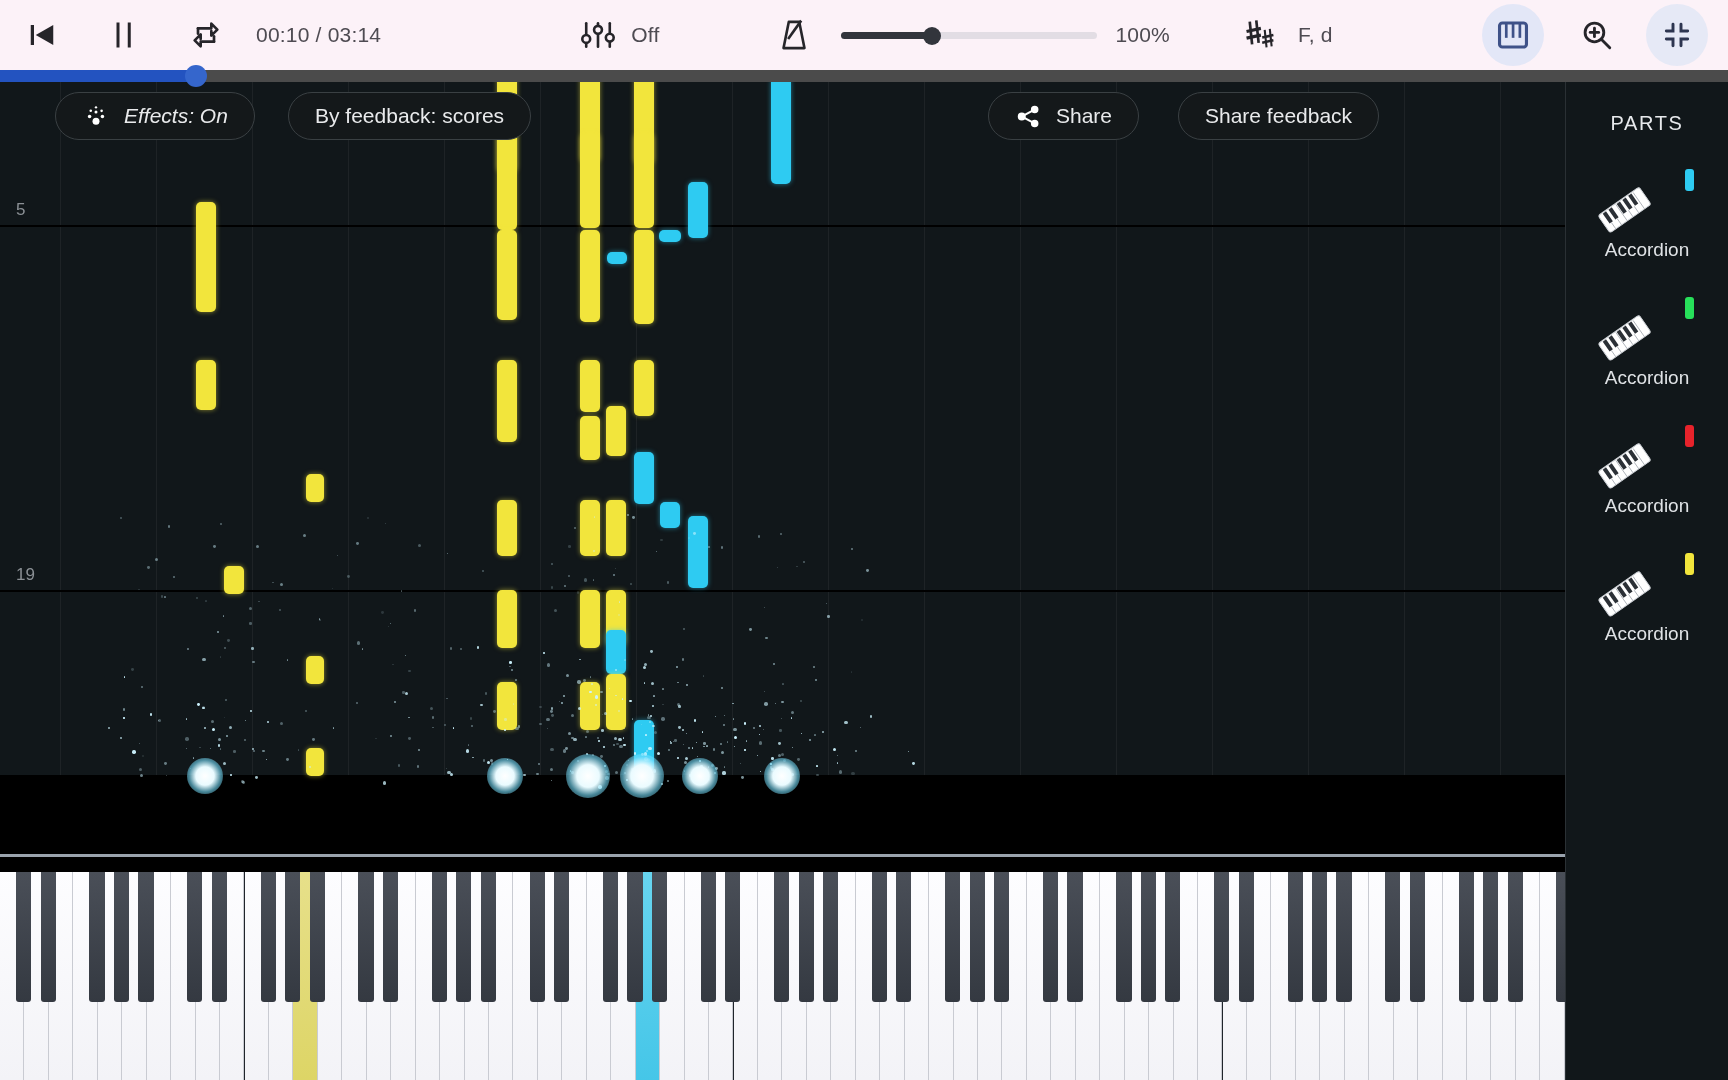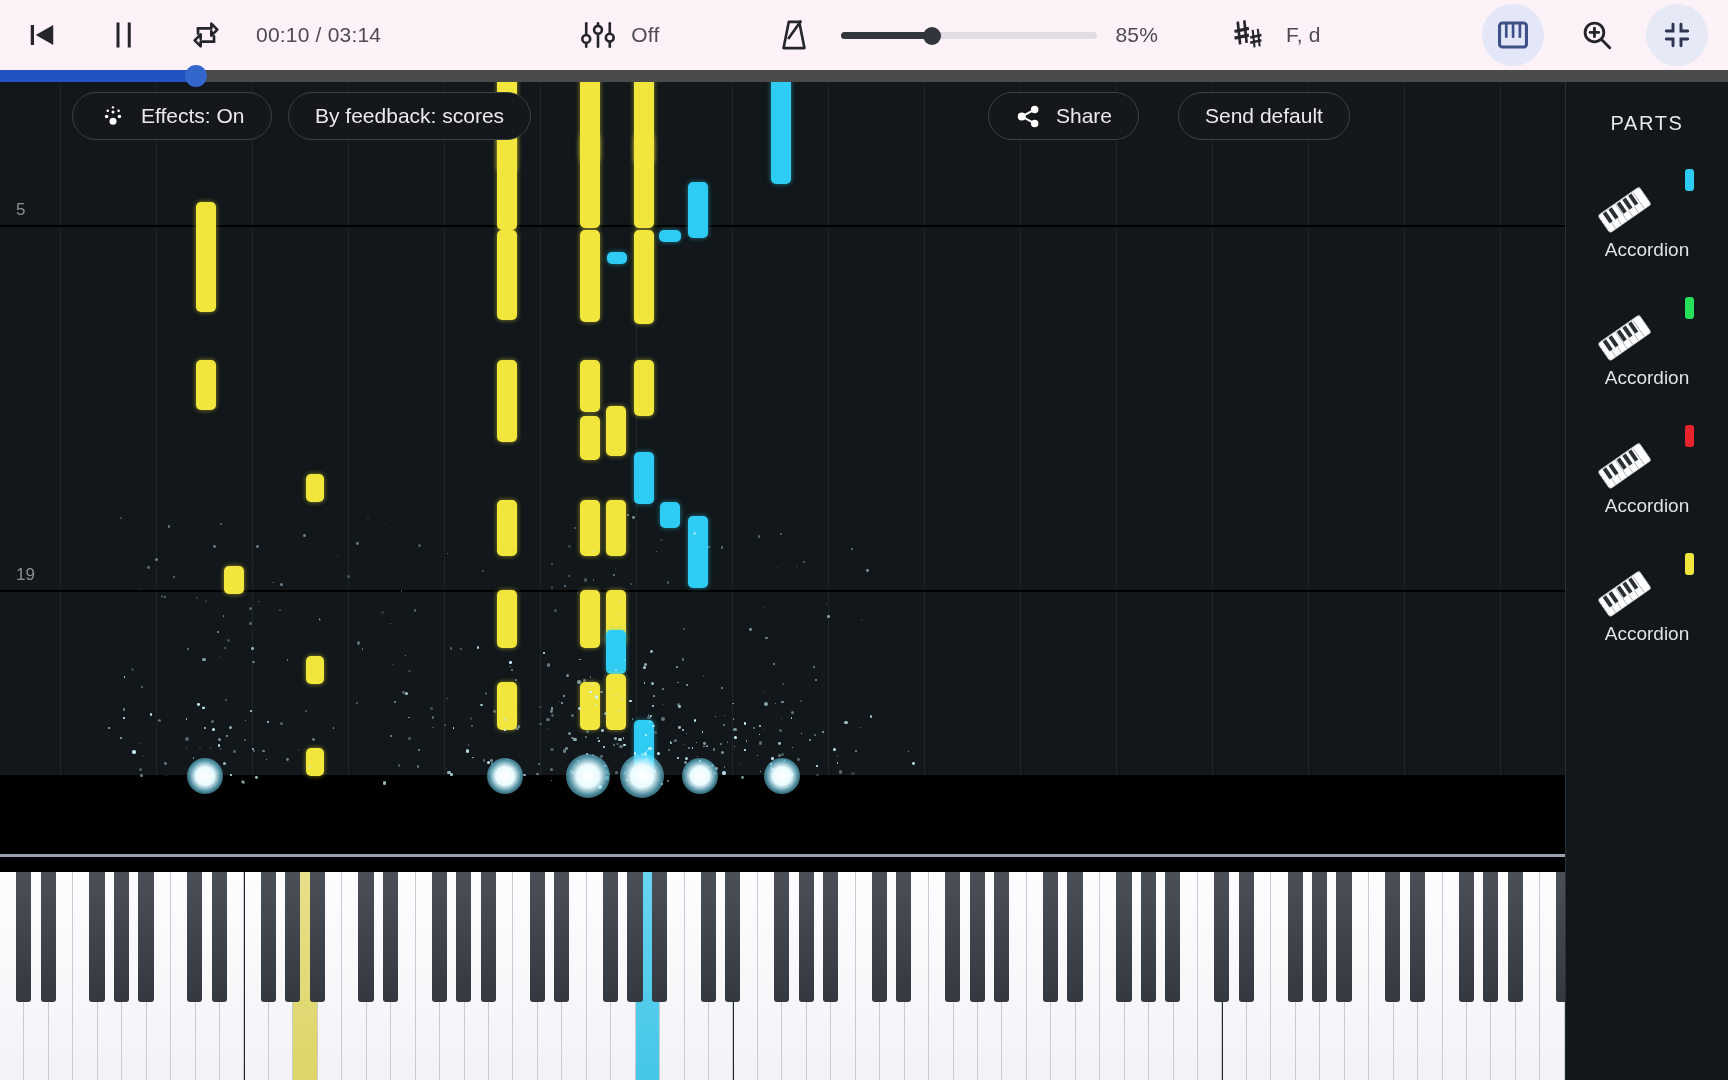--- a/index.html
+++ b/index.html
@@ -243,21 +243,21 @@
 
   <div style="width:24px" class="tb-gap"></div>
 
   <div style="position:relative;width:256px;height:26px;display:flex;align-items:center;">
     <div style="position:absolute;left:0;top:10px;width:256px;height:7px;border-radius:4px;background:#e2dde4;"></div>
     <div style="position:absolute;left:0;top:10px;width:96px;height:7px;border-radius:4px;background:#32353c;"></div>
     <div style="position:absolute;left:82px;top:5px;width:18px;height:18px;border-radius:50%;background:#32353c;"></div>
   </div>
 
   <div style="width:18px" class="tb-gap"></div>
-  <div class="tb-label">85%</div>
+  <div class="tb-label">100%</div>
 
   <div style="width:70px" class="tb-gap"></div>
 
   <div class="tb-btn" style="width:50px;height:46px;">
     <svg width="40" height="36" viewBox="0 0 30 26" fill="#26252a">
       <g transform="translate(0,-1)">
         <rect x="3.4" y="4" width="2" height="17" transform="rotate(-6 4.4 12)"></rect>
         <rect x="8.4" y="3" width="2" height="17" transform="rotate(-6 9.4 12)"></rect>
         <rect x="1" y="9" width="11" height="2.4" transform="rotate(-12 6.5 10)"></rect>
         <rect x="1" y="14" width="11" height="2.4" transform="rotate(-12 6.5 15)"></rect>
@@ -810,21 +810,21 @@
       <div class="spark" style="left: 139.003px; top: 660.754px; width: 1.31906px; height: 1.31906px; opacity: 0.35;"></div>
       <div class="spark" style="left: 400.718px; top: 508.013px; width: 1.57809px; height: 1.57809px; opacity: 0.36;"></div>
       <div class="spark" style="left: 851.475px; top: 689.713px; width: 3.13844px; height: 3.13844px; opacity: 0.18;"></div>
       <div class="spark" style="left: 850.518px; top: 589.193px; width: 1.41903px; height: 1.41903px; opacity: 0.12;"></div>
       <div class="spark" style="left: 613.103px; top: 661.947px; width: 1.66322px; height: 1.66322px; opacity: 0.46;"></div>
       <div class="spark" style="left: 279.677px; top: 500.682px; width: 3.01397px; height: 3.01397px; opacity: 0.48;"></div>
     </div>
   <div id="hitline"></div>
 </div>
 
-<div class="pill" style="left:72px; top:92px;">
+<div class="pill" style="left:55px; top:92px;font-style:italic;">
   <span class="picon">
     <svg width="28" height="28" viewBox="0 0 24 24" fill="#ffffff">
       <circle cx="12" cy="16.5" r="3"></circle>
       <circle cx="6.5" cy="12.5" r="1.5"></circle>
       <circle cx="17.5" cy="12.5" r="1.5"></circle>
       <circle cx="12" cy="8.5" r="1.3"></circle>
       <circle cx="7.5" cy="7.5" r="1.1"></circle>
       <circle cx="16.8" cy="7.6" r="1.1"></circle>
       <circle cx="12" cy="4.6" r="1"></circle>
     </svg>
@@ -843,21 +843,21 @@
       <circle cx="6" cy="12" r="2.6" fill="#ffffff"></circle>
       <circle cx="17.5" cy="18.2" r="2.4" fill="#ffffff"></circle>
       <line x1="8.3" y1="10.8" x2="15.3" y2="7"></line>
       <line x1="8.3" y1="13.2" x2="15.3" y2="17"></line>
     </svg>
   </span>
   <span>Share</span>
 </div>
 
 <div class="pill" style="left:1178px; top:92px;">
-  <span>Send default</span>
+  <span>Share feedback</span>
 </div>
 
 <div id="keyboard">
     <div class="wkey" style="left: 0px; width: 24.45px;"></div>
     <div class="wkey" style="left: 24.45px; width: 24.45px;"></div>
     <div class="wkey" style="left: 48.9px; width: 24.45px;"></div>
     <div class="wkey" style="left: 73.35px; width: 24.45px;"></div>
     <div class="wkey" style="left: 97.8px; width: 24.45px;"></div>
     <div class="wkey" style="left: 122.25px; width: 24.45px;"></div>
     <div class="wkey" style="left: 146.7px; width: 24.45px;"></div>

